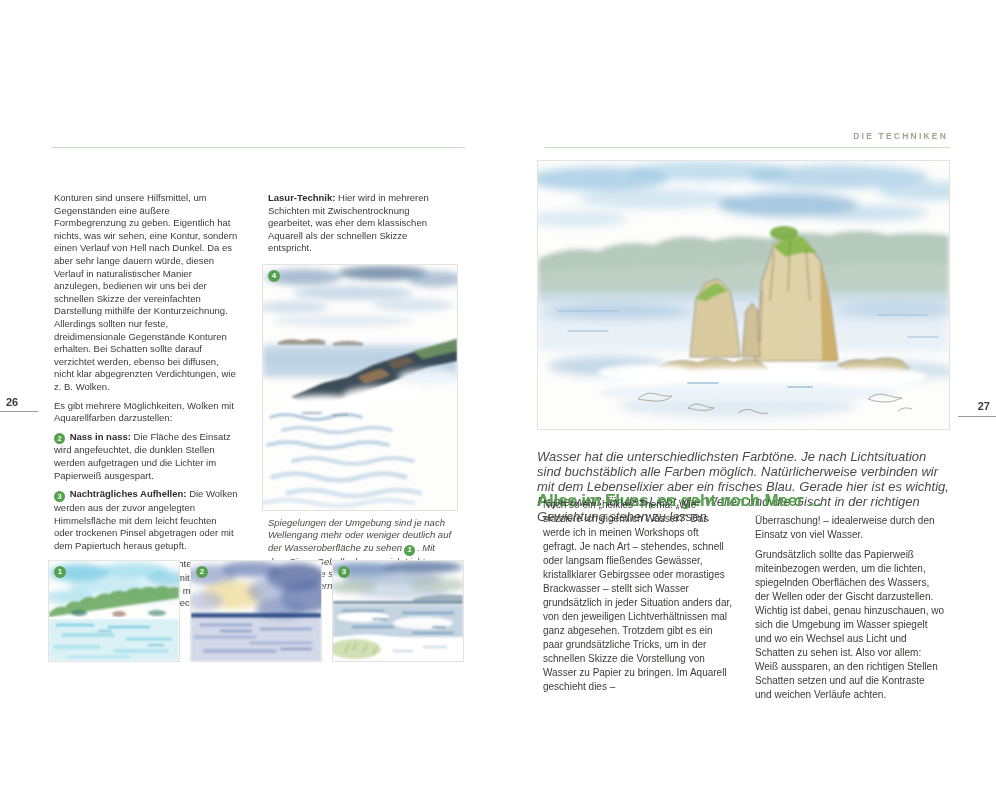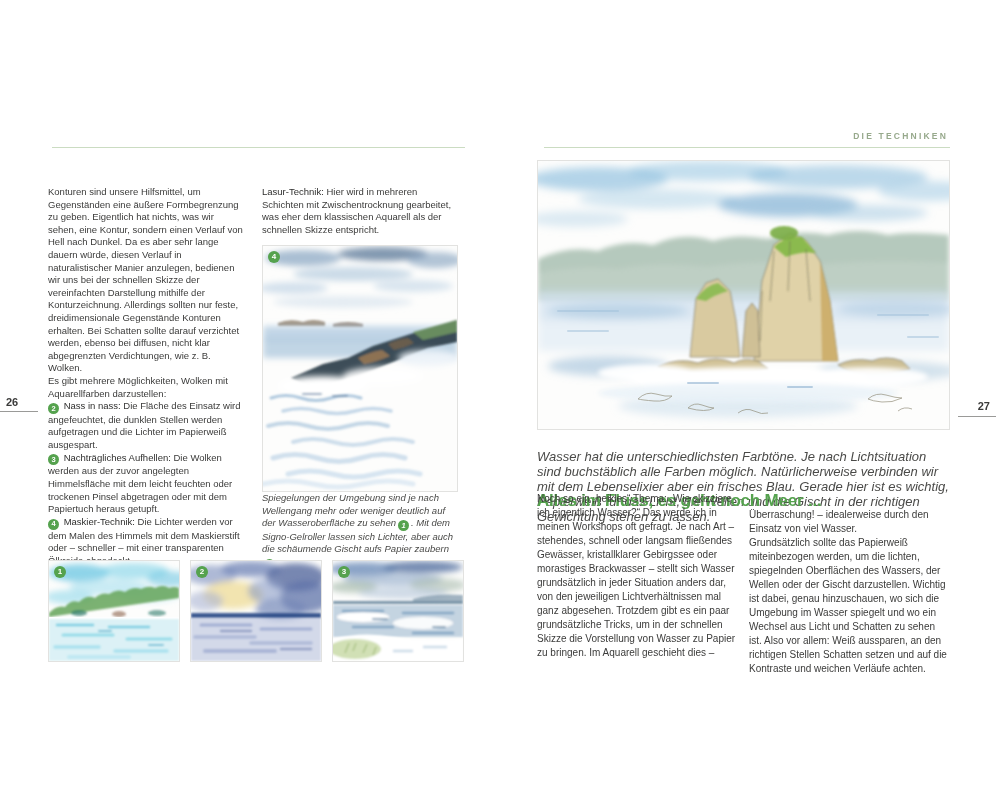--- a/index.html
+++ b/index.html
@@ -5,28 +5,28 @@
   html,body{margin:0;padding:0;background:#ffffff;}
   .spread{position:relative;width:996px;height:796px;background:#ffffff;overflow:hidden;
           font-family:"Liberation Sans",sans-serif;color:#3b3b3a;}
   .rule{position:absolute;height:1px;background:#cbdcc2;}
   .folio{position:absolute;font-size:11px;font-weight:bold;color:#3b3b3a;}
   .folio-rule{position:absolute;height:1px;background:#9a9a98;}
   .page-title{position:absolute;font-size:17px;font-weight:bold;color:#55a24e;letter-spacing:-0.2px;}
   .kicker{position:absolute;left:537px;top:131px;width:411px;text-align:right;
           font-size:8.5px;font-weight:bold;letter-spacing:2.2px;color:#97a98c;}
   .bodytext{font-size:9.5px;line-height:12.6px;}
-  .bodytext p{margin:0;}
+  .bodytext p{margin:6px;}
   .col{position:absolute;}
   #l-col1{left:48px;top:186px;width:196px;}
   #l-col2{left:262px;top:186px;width:196px;}
   #r-col1{left:537px;top:492px;width:201px;font-size:10px;line-height:14px;}
   #r-col2{left:749px;top:508px;width:201px;font-size:10px;line-height:14px;}
   #r-col2 p + p{margin-top:0;}
-  b.lead{font-weight:normal;color:#2e2e2d;}
+  b.lead{font-weight:bold;color:#2e2e2d;}
   .nbadge{display:inline-flex;width:11px;height:11px;border-radius:50%;background:#55a24e;
           color:#fff;font-size:7.5px;font-weight:bold;align-items:center;justify-content:center;
           vertical-align:-1.5px;margin:0 2px 0 0;line-height:1;}
   .nbadge.inline{margin:0 2px;}
   .fig{position:relative;background:#fff;border:1px solid #e2e2e0;box-sizing:border-box;}
   .fig .nbadge{position:absolute;top:5px;left:5px;z-index:2;width:12px;height:12px;font-size:8px;}
   #fig4{width:196px;height:247px;margin-top:9px;}
   .caption{font-style:italic;font-size:9.5px;line-height:12.4px;color:#4a4a48;margin-top:8px;}
   .caption-wide{position:absolute;left:537px;top:436px;width:413px;font-style:italic;
                 font-size:13px;line-height:15px;color:#4a4a48;}

